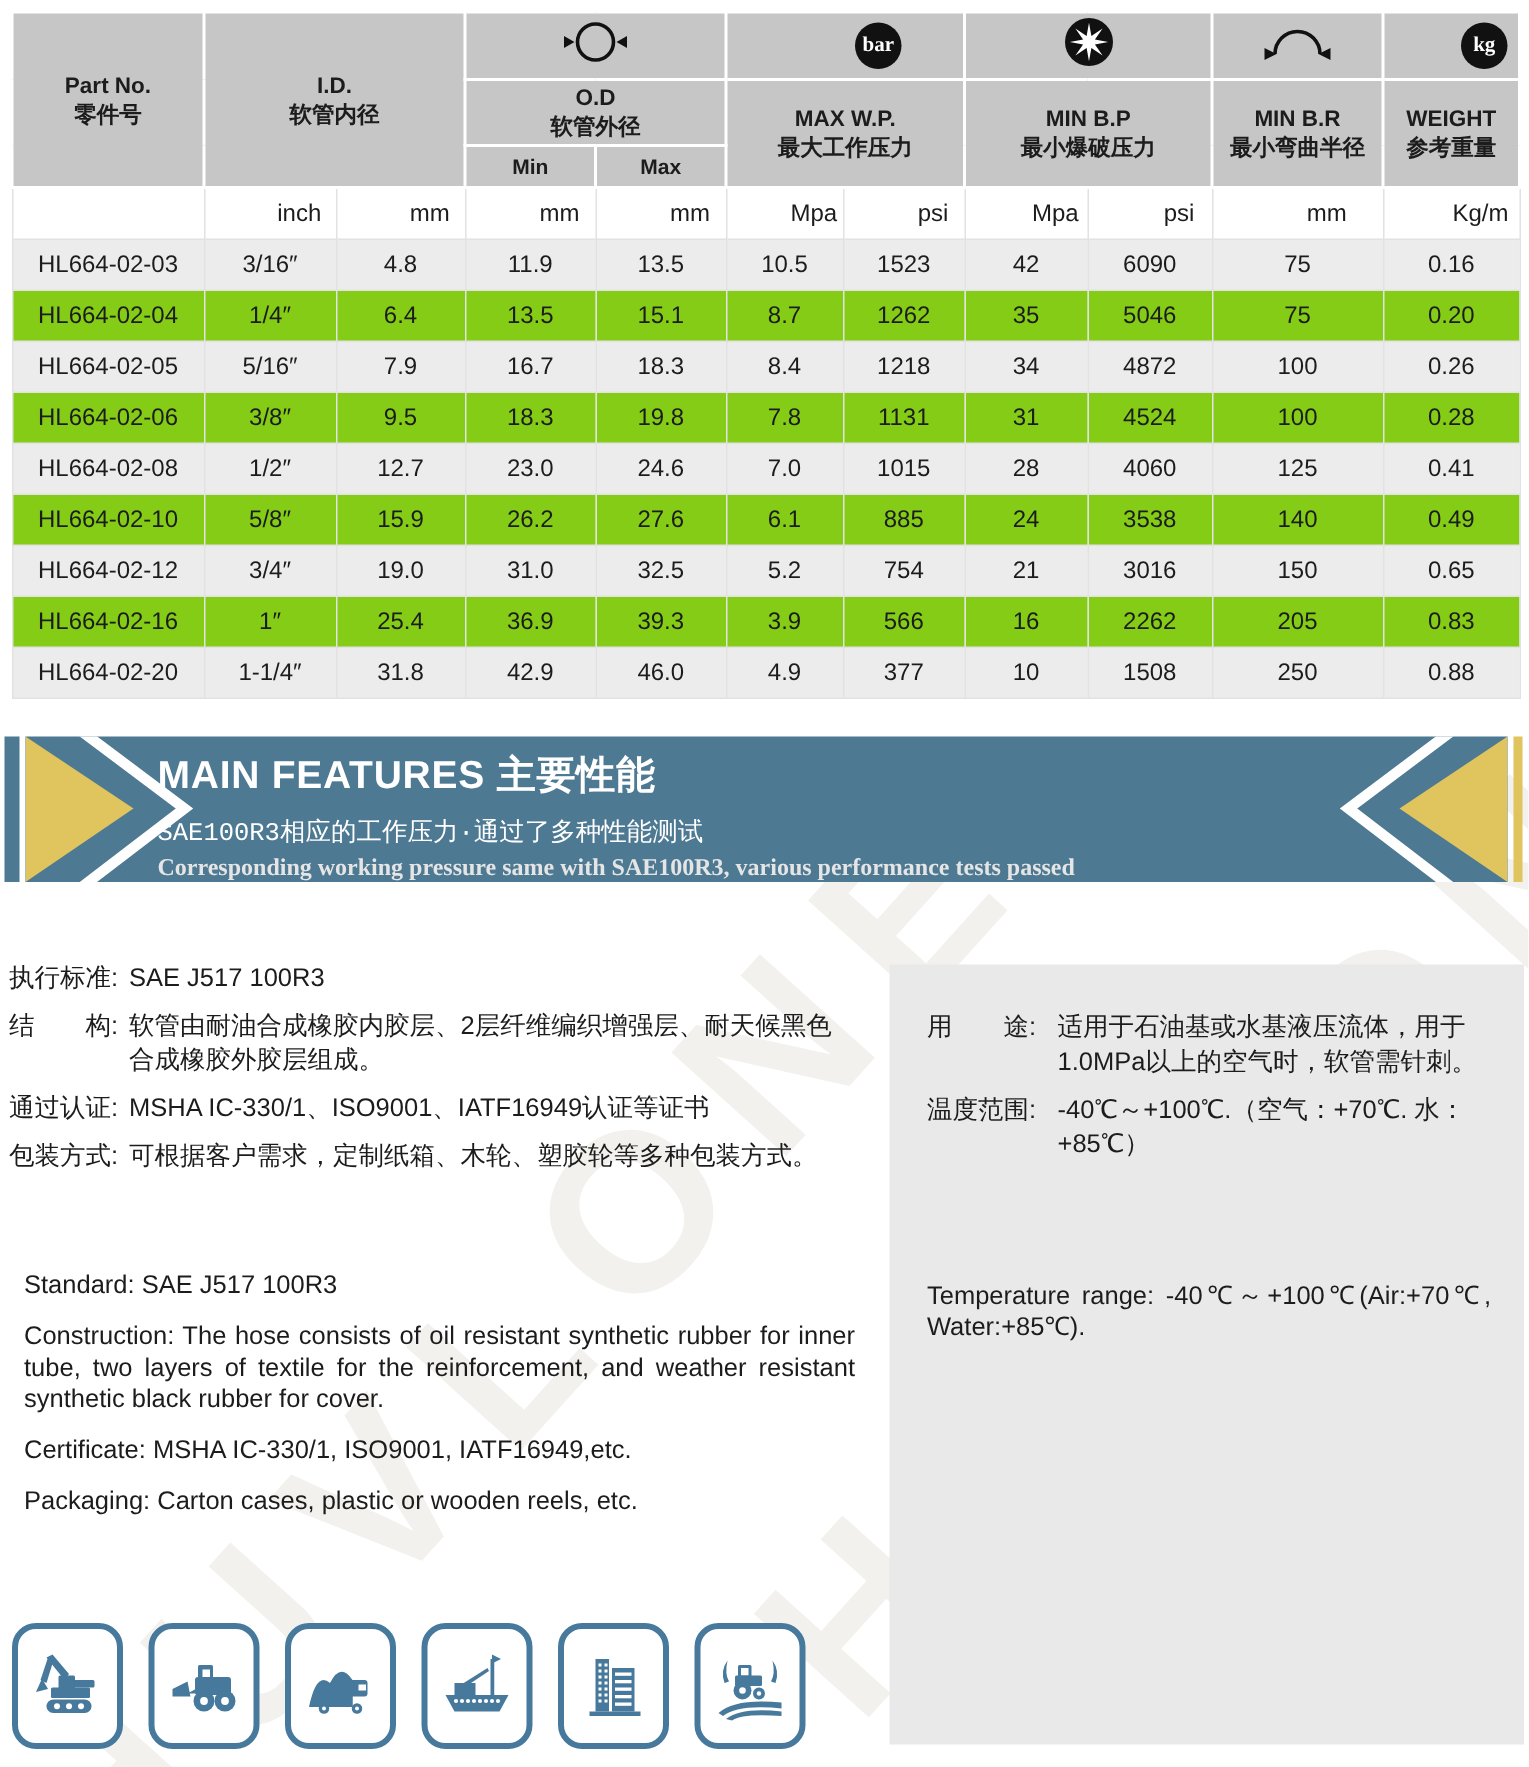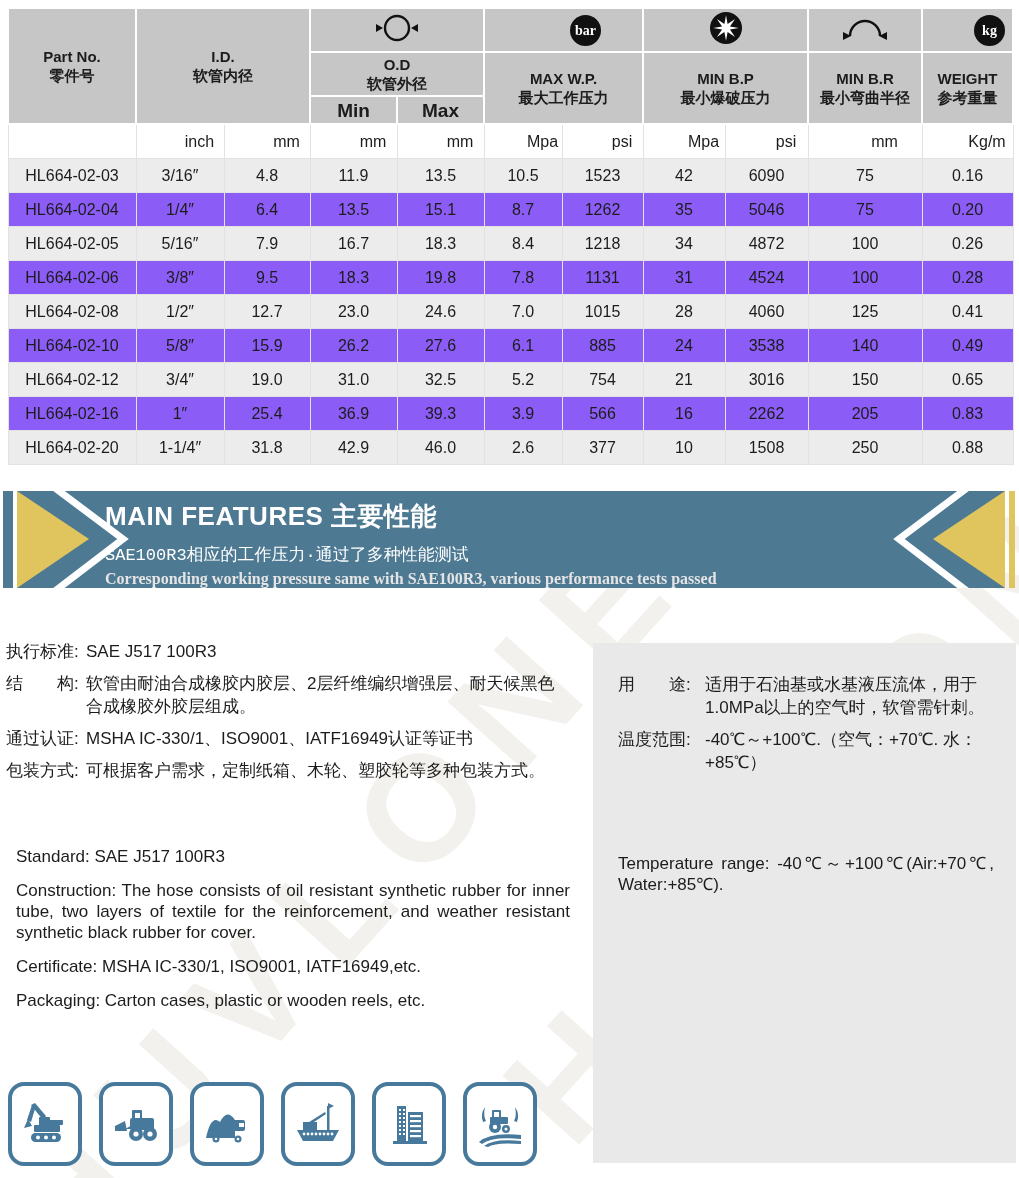--- a/index.html
+++ b/index.html
@@ -8,25 +8,25 @@
   
   .wm{position:absolute;z-index:0;font-size:150px;font-weight:bold;letter-spacing:28px;
       color:rgba(196,186,166,0.20);white-space:nowrap;transform:rotate(-48deg);
       transform-origin:left top;pointer-events:none;}
   
   .spec-table{position:absolute;left:7px;top:7px;z-index:1;border-collapse:collapse;table-layout:fixed;}
   .spec-table td{text-align:center;vertical-align:middle;padding:0;}
   .hdr{background:#c6c6c6;border:2px solid #ffffff;font-weight:bold;font-size:15px;line-height:19px;}
   .row-icons td{height:40px;}
   .row-labels td{height:42px;}
-  .row-minmax td{height:26px;font-size:19px;}
+  .row-minmax td{height:26px;font-size:14px;}
   .row-units td{height:33px;background:#ffffff;border:1px solid #e2e2e2;font-size:16px;padding-left:39px;}
   .spec-table tbody td{height:33px;border:1px solid #e2e2e2;font-size:16px;}
   .spec-table tbody tr.r-gray td{background:#ececec;}
-  .spec-table tbody tr.r-white td{background:#8b5cf6;}
+  .spec-table tbody tr.r-white td{background:#84cc16;}
   .badge{display:inline-flex;align-items:center;justify-content:center;width:31px;height:31px;
          border-radius:50%;background:#111;color:#fff;font-family:"Liberation Serif",serif;
          font-weight:bold;font-size:14px;margin-left:44px;}
   
   .banner{position:absolute;left:0;top:491px;width:1019px;height:97px;z-index:1;}
   .banner .left-bar{position:absolute;left:3px;top:0;width:10px;height:97px;background:#4d7992;}
   .banner .blue-field{position:absolute;left:17px;top:0;width:988px;height:97px;background:#4d7992;}
   .banner .right-gold-bar{position:absolute;left:1009px;top:0;width:6px;height:97px;background:#e0c45e;}
   .banner .decor{position:absolute;top:0;height:97px;}
   .banner-text{position:absolute;left:88px;top:8px;right:120px;}
@@ -254,21 +254,21 @@
           <td>2262</td>
           <td>205</td>
           <td>0.83</td>
         </tr>
         <tr class="r-gray">
           <td>HL664-02-20</td>
           <td>1-1/4″</td>
           <td>31.8</td>
           <td>42.9</td>
           <td>46.0</td>
-          <td>2.6</td>
+          <td>4.9</td>
           <td>377</td>
           <td>10</td>
           <td>1508</td>
           <td>250</td>
           <td>0.88</td>
         </tr>
       </tbody>
   </table>
 
   <div class="banner">

